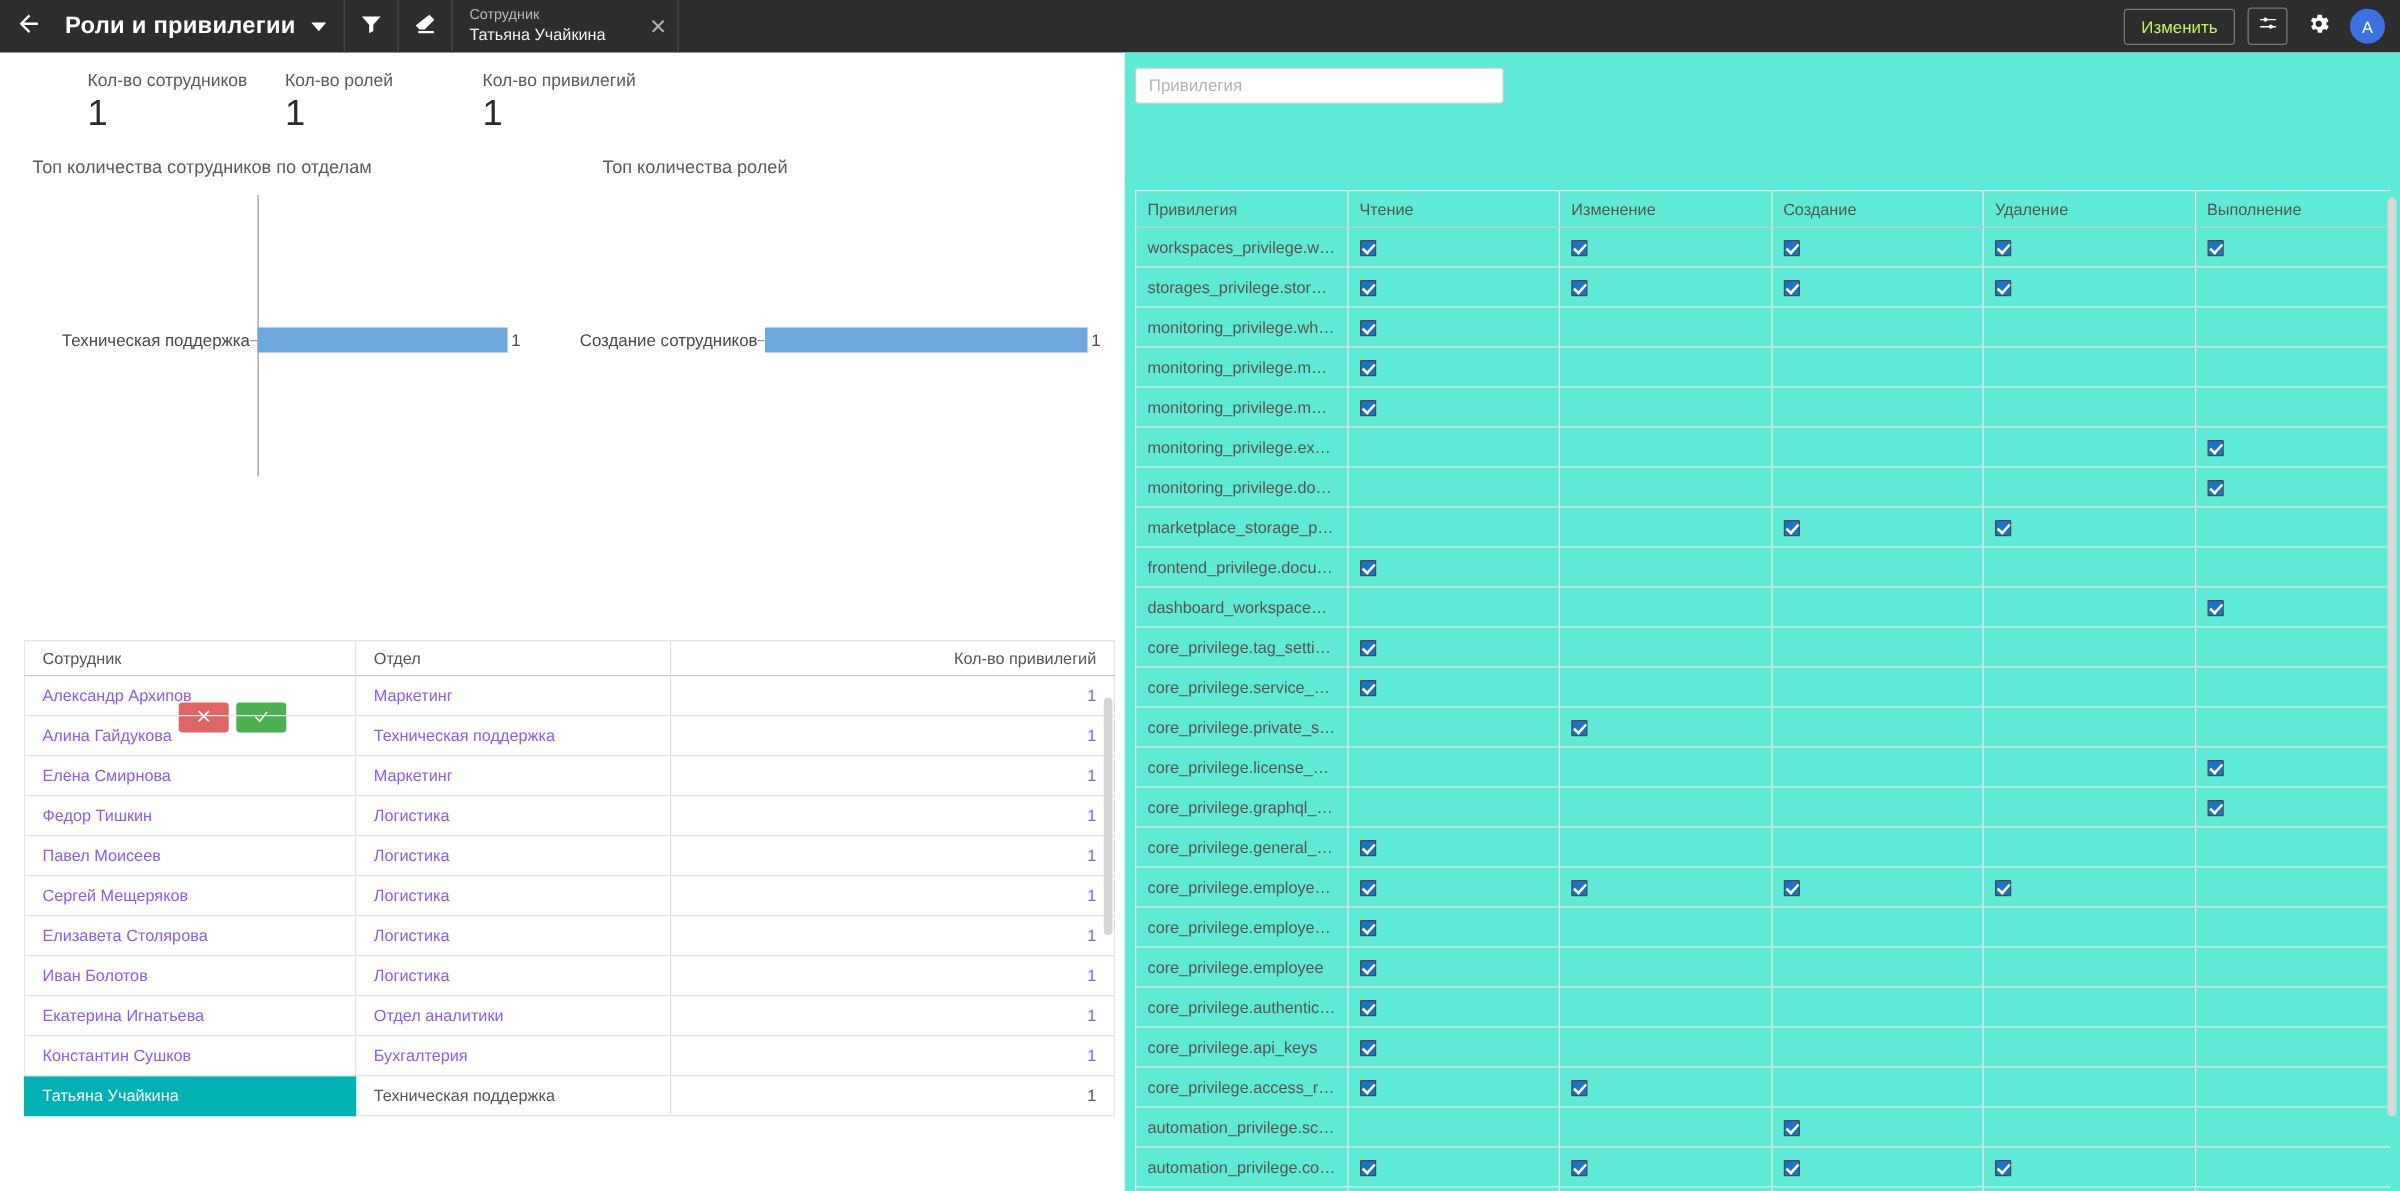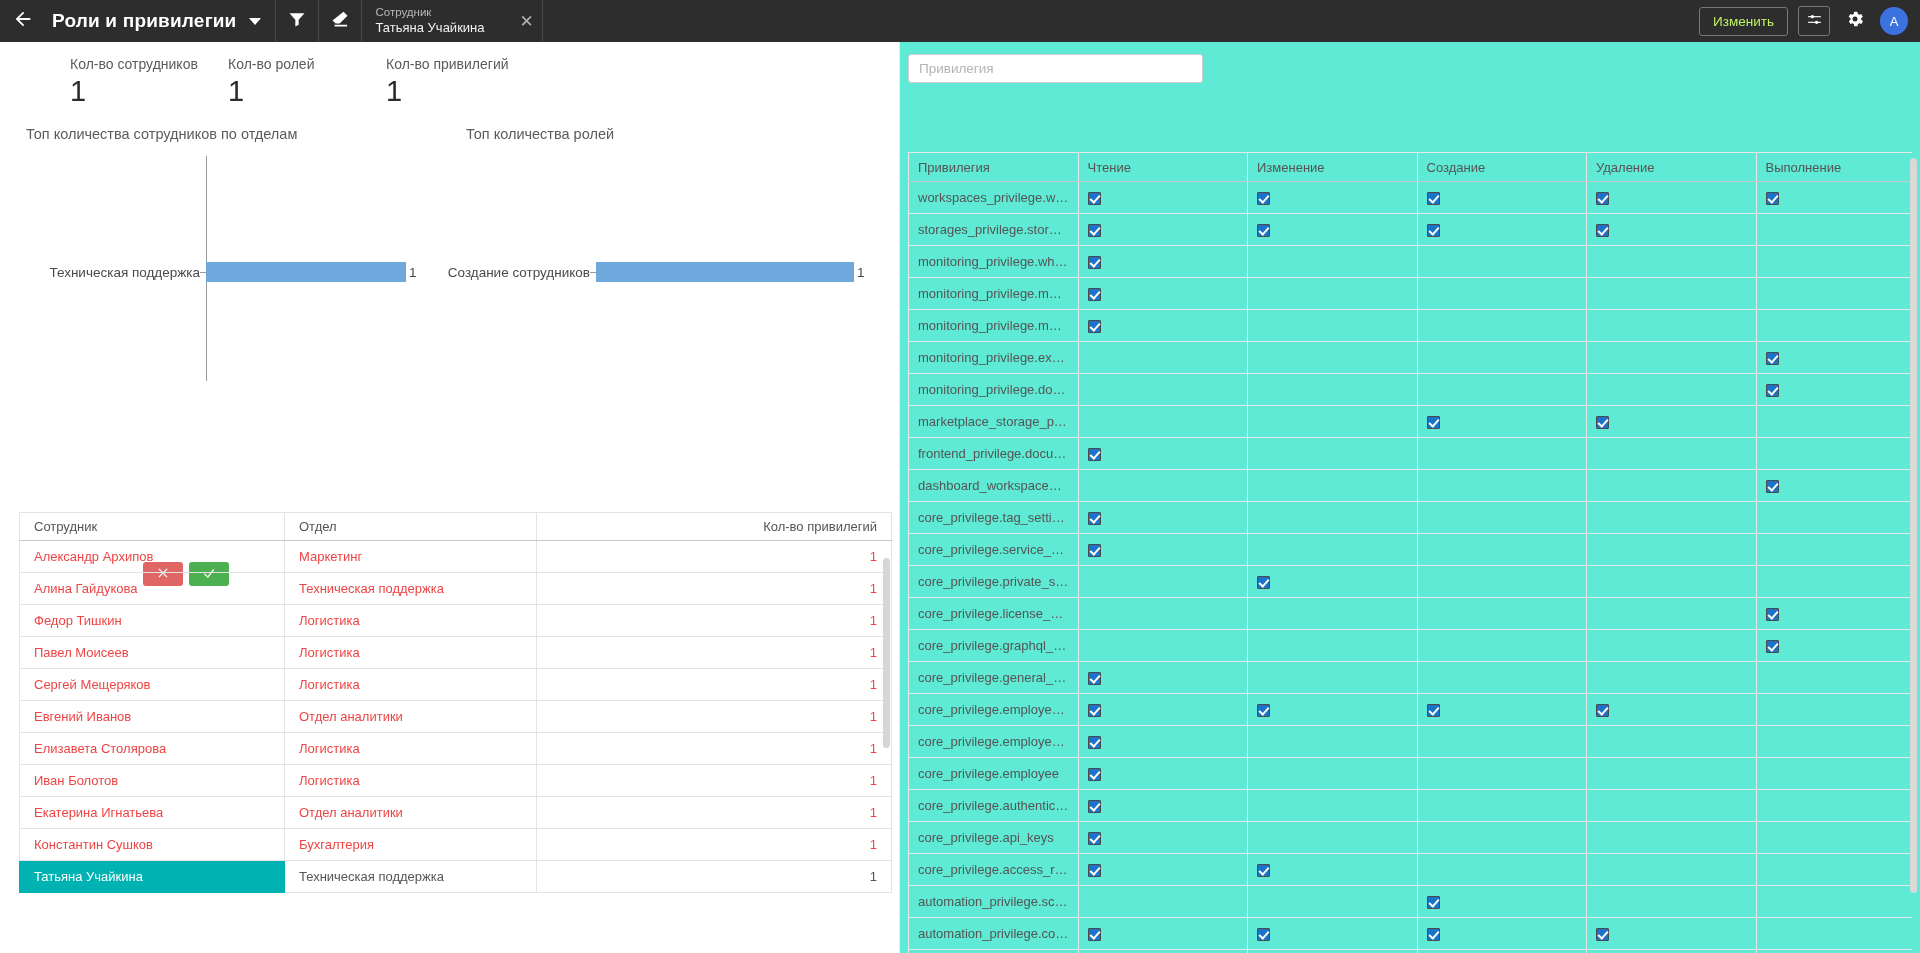--- a/index.html
+++ b/index.html
@@ -74,21 +74,21 @@
   
   .stats { display: flex; padding: 14px 0 0 26px; gap: 0; margin-left: 44px; }
   .stat { width: 158px; }
   .stat-label { font-size: 14px; color: #5b5b5b; }
   .stat-value { font-size: 29px; color: #2b2b2b; margin-top: 3px; font-weight: 400; }
 
   
   .charts { display: flex; margin-top: 18px; position: relative; height: 270px; }
   .chart { position: relative; padding-left: 12px; }
   .chart-a { width: 442px; }
-  .chart-b { width: 440px; }
+  .chart-b { width: 440px; margin-left: 16px; }
   .chart-title {
     font-size: 14.5px; color: #5b5b5b; position: absolute; top: 0;
     white-space: nowrap;
   }
   .chart-a .chart-title { left: 26px; }
   .chart-b .chart-title { left: 24px; }
   .axis {
     position: absolute; width: 1px; background: #9a9a9a; top: 30px; height: 225px;
   }
   .chart-a .axis { left: 206px; }
@@ -116,21 +116,21 @@
   .btn-accept { background: #4caf50; }
 
   
   .emp-table-wrap {
     position: absolute; left: 19px; top: 470px; width: 873px; height: 441px;
     overflow: hidden;
   }
   table.grid { border-collapse: collapse; width: 100%; table-layout: fixed; }
   table.grid th, table.grid td {
     border: 1px solid #e4e4e4; font-weight: normal; font-size: 13px;
-    color: #ef4444; padding: 0 14px; height: 32px; text-align: left;
+    color: #8b5cf6; padding: 0 14px; height: 32px; text-align: left;
     overflow: hidden; white-space: nowrap; text-overflow: ellipsis;
   }
   table.grid thead th {
     color: #555; border-bottom: 1px solid #c9c9c9; background: #fff; height: 28px;
   }
   .emp-c1 { width: 265px; }
   .emp-c2 { width: 252px; }
   .emp-c3 { text-align: right !important; }
   .emp-row.selected td { background: #00b2b2; color: #fff; border-color: #00b2b2; }
   .emp-row.selected td.emp-c2v, .emp-row.selected td.emp-c3v {
@@ -322,37 +322,37 @@
               <td class="emp-c1">Александр Архипов</td>
               <td class="emp-c2 emp-c2v">Маркетинг</td>
               <td class="emp-c3 emp-c3v">1</td>
             </tr>
             <tr class="emp-row">
               <td class="emp-c1">Алина Гайдукова</td>
               <td class="emp-c2 emp-c2v">Техническая поддержка</td>
               <td class="emp-c3 emp-c3v">1</td>
             </tr>
             <tr class="emp-row">
+              <td class="emp-c1">Елена Смирнова</td>
+              <td class="emp-c2 emp-c2v">Маркетинг</td>
+              <td class="emp-c3 emp-c3v">1</td>
+            </tr>
+            <tr class="emp-row">
               <td class="emp-c1">Федор Тишкин</td>
               <td class="emp-c2 emp-c2v">Логистика</td>
               <td class="emp-c3 emp-c3v">1</td>
             </tr>
             <tr class="emp-row">
               <td class="emp-c1">Павел Моисеев</td>
               <td class="emp-c2 emp-c2v">Логистика</td>
               <td class="emp-c3 emp-c3v">1</td>
             </tr>
             <tr class="emp-row">
               <td class="emp-c1">Сергей Мещеряков</td>
               <td class="emp-c2 emp-c2v">Логистика</td>
-              <td class="emp-c3 emp-c3v">1</td>
-            </tr>
-            <tr class="emp-row">
-              <td class="emp-c1">Евгений Иванов</td>
-              <td class="emp-c2 emp-c2v">Отдел аналитики</td>
               <td class="emp-c3 emp-c3v">1</td>
             </tr>
             <tr class="emp-row">
               <td class="emp-c1">Елизавета Столярова</td>
               <td class="emp-c2 emp-c2v">Логистика</td>
               <td class="emp-c3 emp-c3v">1</td>
             </tr>
             <tr class="emp-row">
               <td class="emp-c1">Иван Болотов</td>
               <td class="emp-c2 emp-c2v">Логистика</td>

